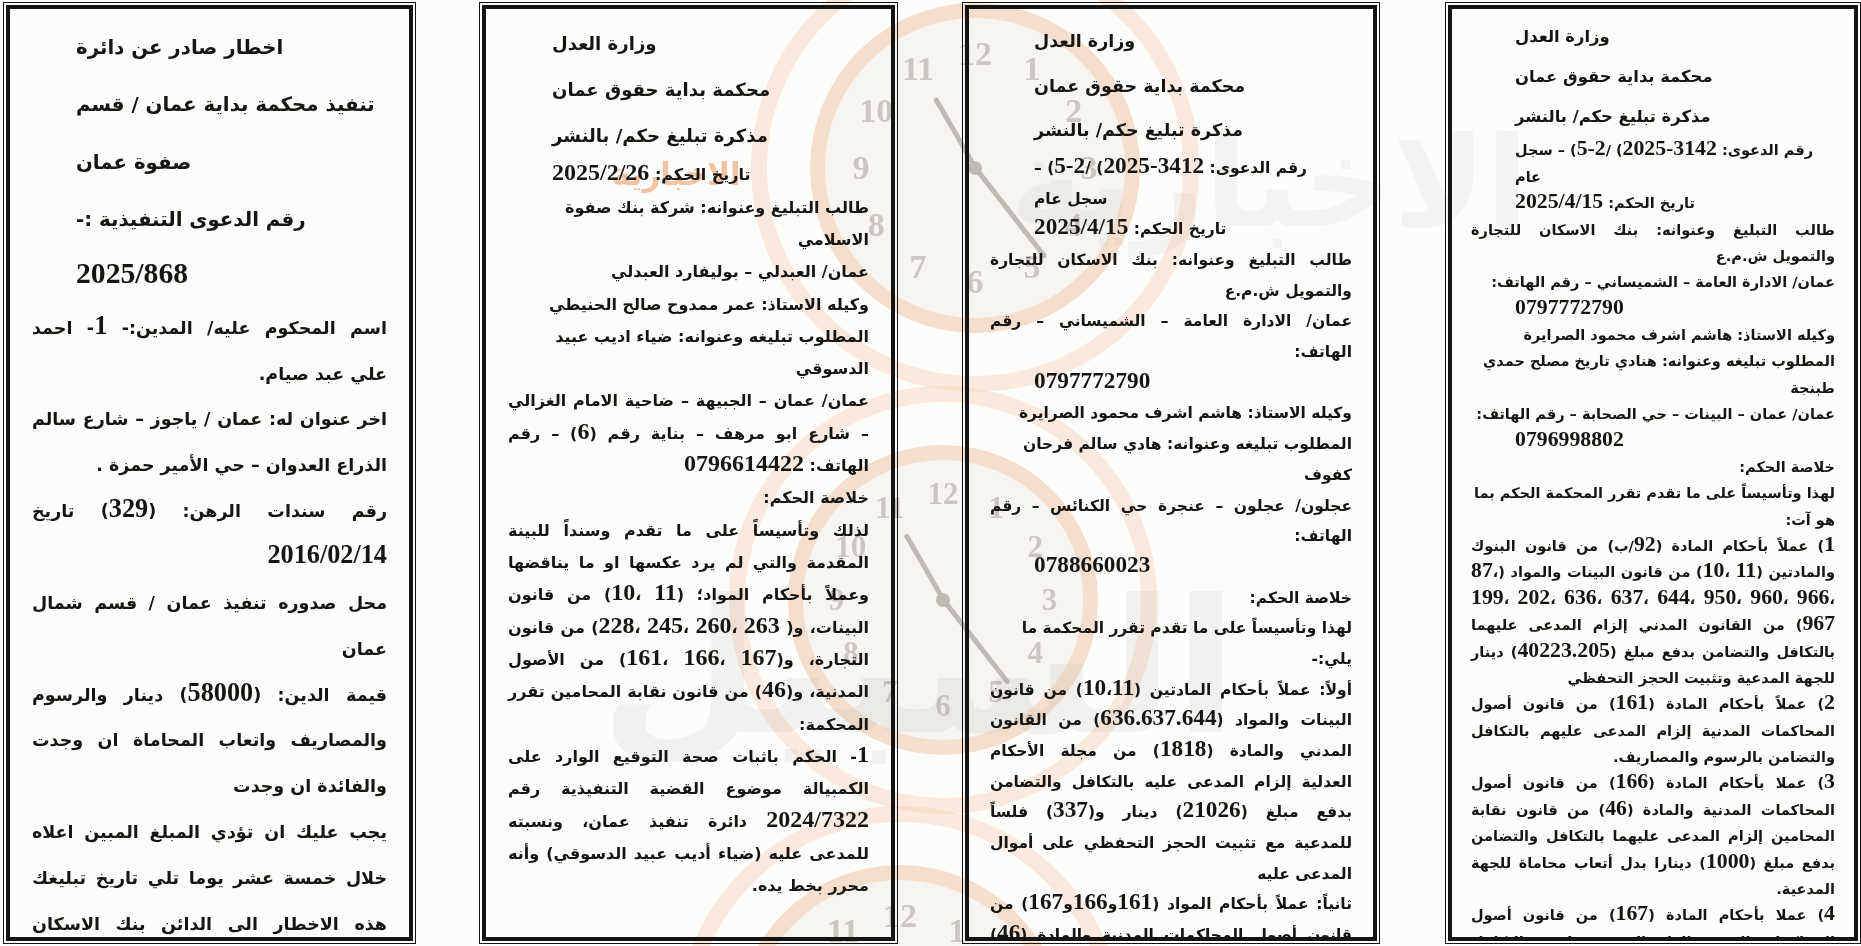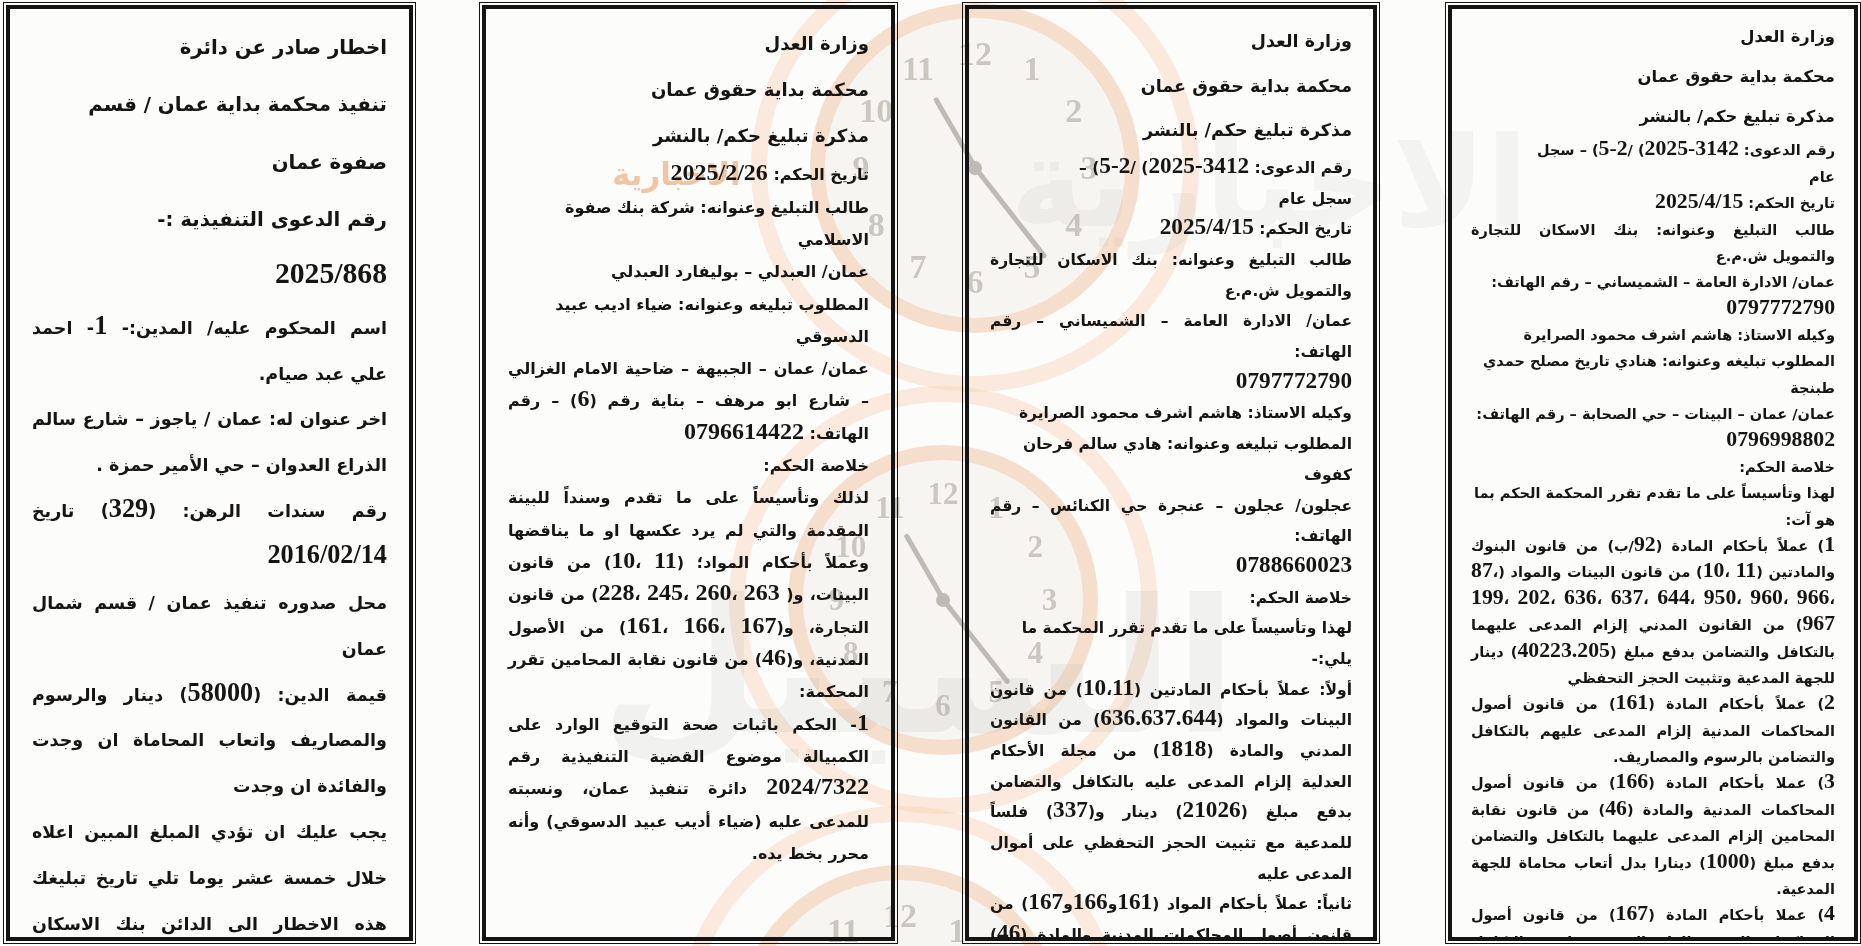--- a/index.html
+++ b/index.html
@@ -30,21 +30,21 @@
   
   .cols{position:absolute;inset:0;z-index:1;}
   .notice{position:absolute;top:5px;height:936px;box-sizing:border-box;overflow:hidden;
           border:4px solid #141414;outline:1.5px solid #141414;outline-offset:2px;
           background:transparent;font-weight:bold;text-align:right;}
   .col-0{left:6px;   width:407px;font-size:17.5px;line-height:2.62;padding:10px 22px 0;}
   .col-1{left:482px; width:413px;font-size:16px;  line-height:2.02;padding:12px 22px 0;}
   .col-2{left:965px; width:412px;font-size:15.5px;line-height:1.98;padding:10px 21px 0;}
   .col-3{left:1448px;width:410px;font-size:14.5px;line-height:1.82;padding:8px 19px 0;}
   .line{margin:0;}
-  .line.c{text-align:right;margin-left:44px;}
+  .line.c{text-align:left;margin-left:44px;}
   .line.r{text-align:right;}
   .line.j{text-align:justify;text-align-last:right;}
   .line.h{font-size:1.13em;}
   .col-0 .line.h{line-height:2.9;}
   .col-1 .line.h{line-height:2.55;}
   .col-2 .line.h{line-height:2.55;}
   .col-3 .line.h{line-height:2.45;}
   .num{font-family:"Liberation Serif",serif;font-size:1.5em;font-weight:600;line-height:1;
        unicode-bidi:embed;}
 </style>
@@ -111,20 +111,21 @@
         <p class="line j">قيمة الدين: (<span class="num" dir="ltr">58000</span>) دينار والرسوم والمصاريف واتعاب المحاماة ان وجدت والفائدة ان وجدت</p>
         <p class="line j">يجب عليك ان تؤدي المبلغ المبين اعلاه خلال خمسة عشر يوما تلي تاريخ تبليغك هذه الاخطار الى الدائن بنك الاسكان للتجارة والتمويل وكيله المحامي حمدان العبادي .</p>
       </section>
     <section class="notice col-1" dir="rtl">
         <p class="line c h">وزارة العدل</p>
         <p class="line c h">محكمة بداية حقوق عمان</p>
         <p class="line c h">مذكرة تبليغ حكم/ بالنشر</p>
         <p class="line c">تاريخ الحكم: <span class="num" dir="ltr">2025/2/26</span></p>
         <p class="line r">طالب التبليغ وعنوانه: شركة بنك صفوة الاسلامي</p>
         <p class="line r">عمان/ العبدلي – بوليفارد العبدلي</p>
+        <p class="line r">وكيله الاستاذ: عمر ممدوح صالح الحنيطي</p>
         <p class="line r">المطلوب تبليغه وعنوانه: ضياء اديب عبيد الدسوقي</p>
         <p class="line j">عمان/ عمان – الجبيهة – ضاحية الامام الغزالي – شارع ابو مرهف – بناية رقم (<span class="num" dir="ltr">6</span>) – رقم الهاتف: <span class="num" dir="ltr">0796614422</span></p>
         <p class="line r">خلاصة الحكم:</p>
         <p class="line j">لذلك وتأسيساً على ما تقدم وسنداً للبينة المقدمة والتي لم يرد عكسها او ما يناقضها وعملاً بأحكام المواد؛ (<span class="num" dir="ltr">10</span>، <span class="num" dir="ltr">11</span>) من قانون البينات، و( <span class="num" dir="ltr">228</span>، <span class="num" dir="ltr">245</span>، <span class="num" dir="ltr">260</span>، <span class="num" dir="ltr">263</span>) من قانون التجارة، و(<span class="num" dir="ltr">161</span>، <span class="num" dir="ltr">166</span>، <span class="num" dir="ltr">167</span>) من الأصول المدنية، و(<span class="num" dir="ltr">46</span>) من قانون نقابة المحامين تقرر المحكمة:</p>
         <p class="line j"><span class="num" dir="ltr">1</span>- الحكم باثبات صحة التوقيع الوارد على الكمبيالة موضوع القضية التنفيذية رقم <span class="num" dir="ltr">2024/7322</span> دائرة تنفيذ عمان، ونسبته للمدعى عليه (ضياء أديب عبيد الدسوقي) وأنه محرر بخط يده.</p>
       </section>
     <section class="notice col-2" dir="rtl">
         <p class="line c h">وزارة العدل</p>
         <p class="line c h">محكمة بداية حقوق عمان</p>
         <p class="line c h">مذكرة تبليغ حكم/ بالنشر</p>

